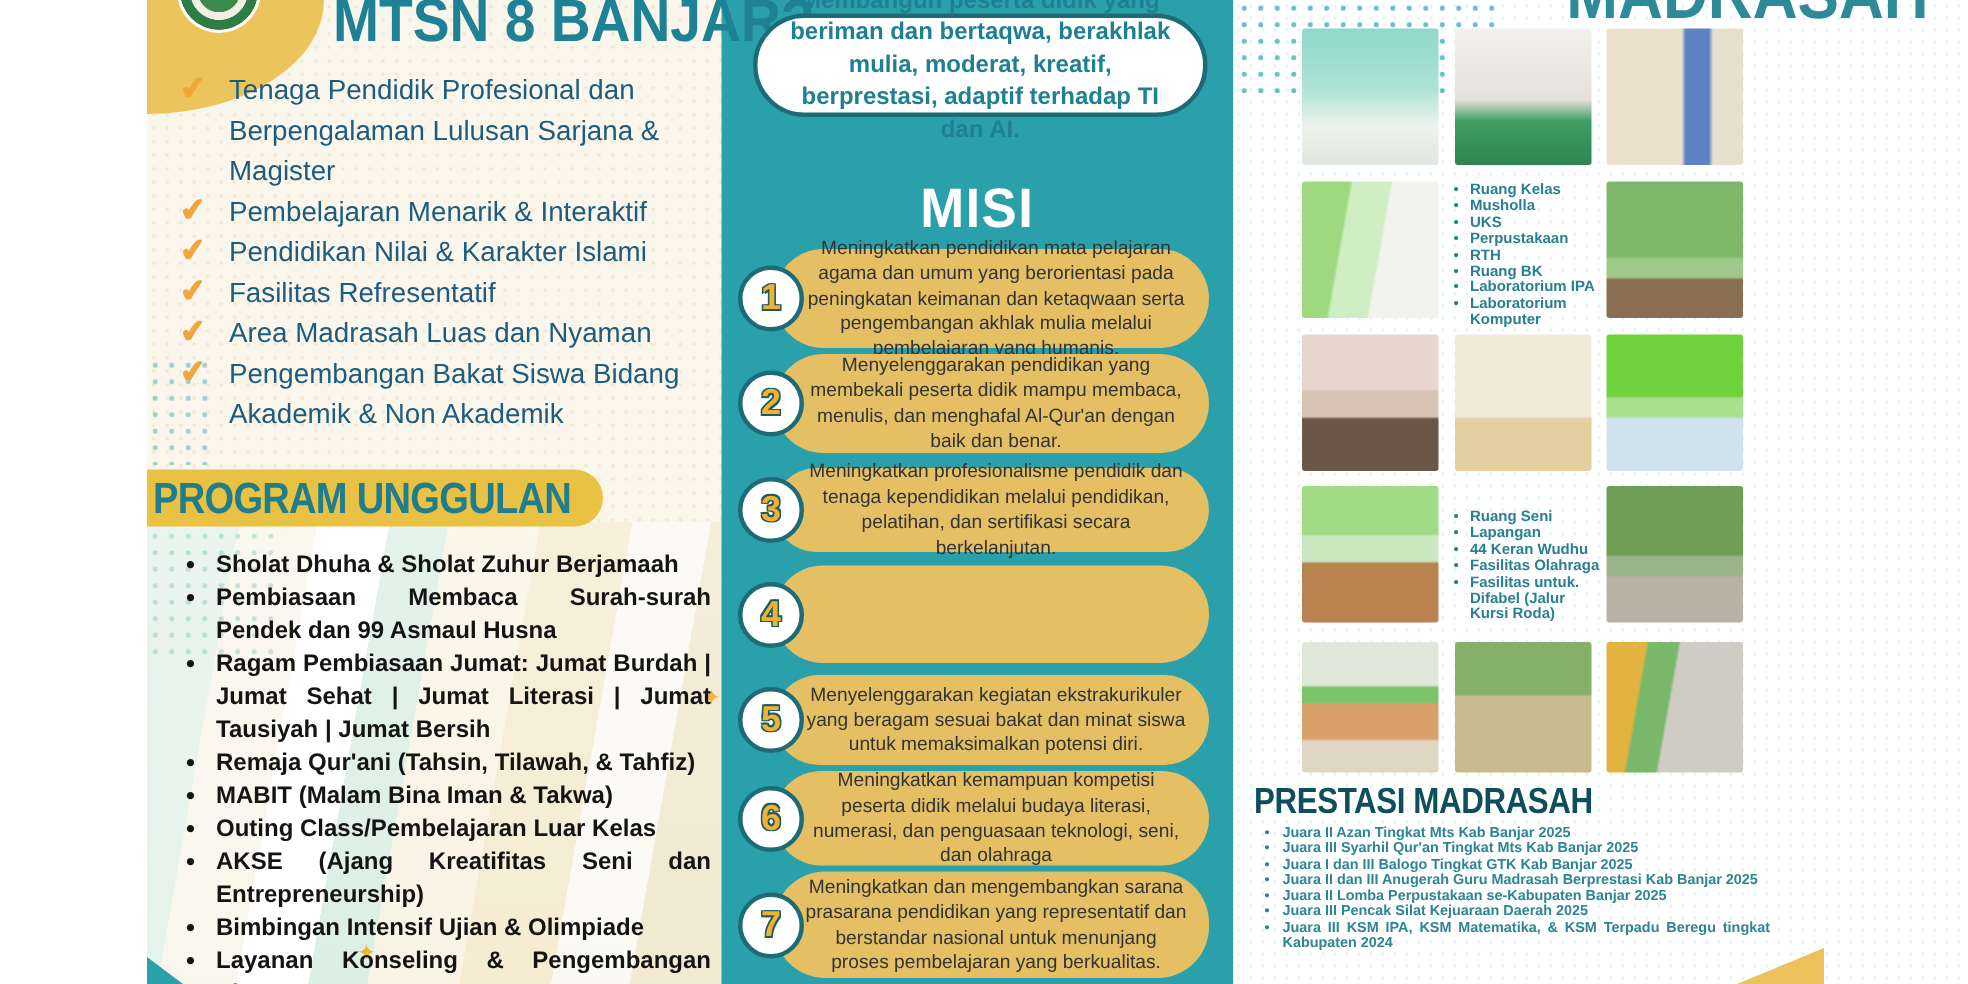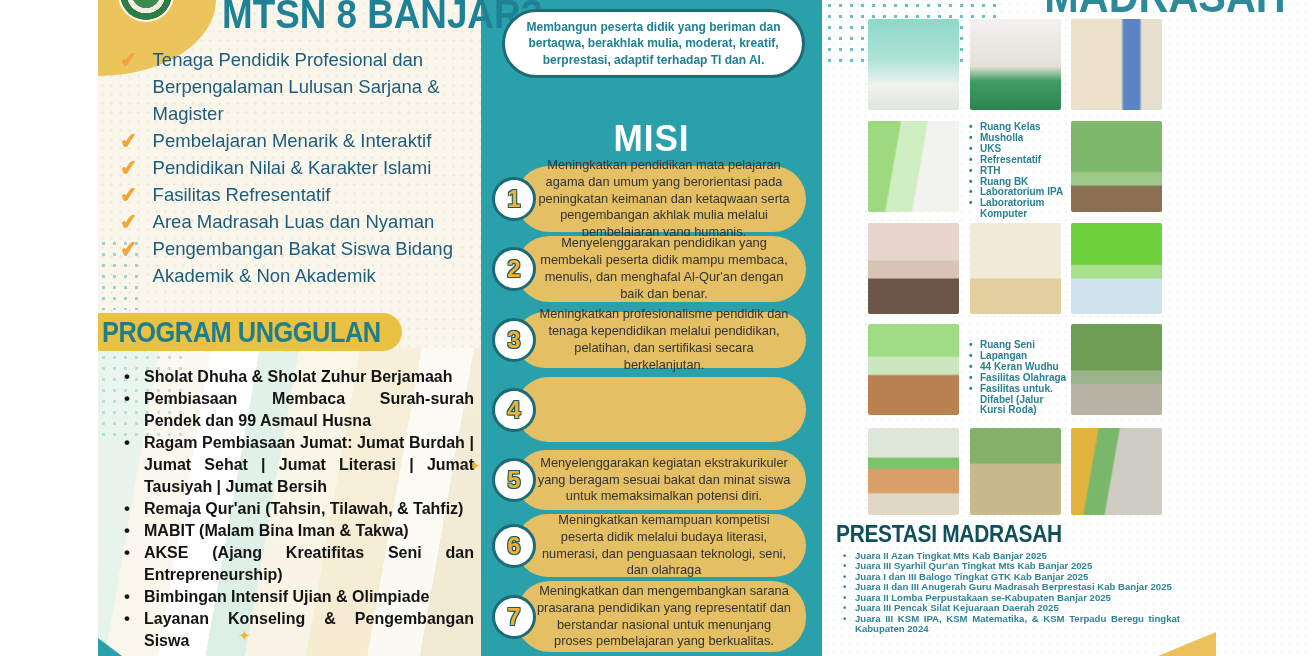--- a/index.html
+++ b/index.html
@@ -50,21 +50,21 @@
   .program-pill span{color:#1f7d8c;font-size:27px;font-weight:900;transform:scale(.94,1.08);
     transform-origin:left center;white-space:nowrap;letter-spacing:-.5px;}
   .program-list{position:absolute;left:122px;top:366px;width:352px;margin:0;padding:0;list-style:none;}
   .program-list li{position:relative;padding-left:22px;color:#141414;font-size:16px;font-weight:800;
     line-height:22px;text-align:justify;}
   .program-list li::before{content:"•";position:absolute;left:2px;top:0;font-size:17px;}
 
   
   .vision-pill{position:absolute;left:502px;top:9px;width:303px;height:69px;background:#ffffff;
     border:3px solid #1e6b78;border-radius:46px;box-sizing:border-box;display:flex;align-items:center;
-    justify-content:center;padding:0 16px;text-align:center;color:#1f8093;font-size:12px;
+    justify-content:center;padding:0 16px;text-align:center;color:#1f8093;font-size:16px;
     font-weight:600;line-height:1.35;}
   .misi-title{position:absolute;left:481px;top:118px;width:341px;text-align:center;color:#ffffff;
     font-size:37px;font-weight:900;letter-spacing:1px;transform:scaleX(.95);}
   .bubble{position:absolute;left:516px;width:290px;background:#e4bf63;border-radius:34px;
     box-sizing:border-box;display:flex;align-items:center;justify-content:center;
     padding:6px 14px 6px 20px;}
   .bubble .btxt{color:#333333;font-size:12.8px;font-weight:500;line-height:1.32;text-align:center;}
   .badge{position:absolute;left:-24px;top:50%;transform:translateY(-50%);width:38px;height:38px;
     background:#ffffff;border:3px solid #1e6b78;border-radius:50%;display:flex;align-items:center;
     justify-content:center;font-size:24px;font-weight:900;color:#f0b233;
@@ -159,20 +159,21 @@
   <div class="program-pill">
     <span>PROGRAM UNGGULAN</span>
   </div>
 
   <ul class="program-list">
     <li>Sholat Dhuha &amp; Sholat Zuhur Berjamaah</li>
     <li>Pembiasaan Membaca Surah-surah Pendek dan 99 Asmaul Husna</li>
     <li>Ragam Pembiasaan Jumat: Jumat Burdah | Jumat Sehat | Jumat Literasi | Jumat Tausiyah | Jumat Bersih</li>
     <li>Remaja Qur'ani (Tahsin, Tilawah, &amp; Tahfiz)</li>
     <li>MABIT (Malam Bina Iman &amp; Takwa)</li>
+    <li>Outing Class/Pembelajaran Luar Kelas</li>
     <li>AKSE (Ajang Kreatifitas Seni dan Entrepreneurship)</li>
     <li>Bimbingan Intensif Ujian &amp; Olimpiade</li>
     <li>Layanan Konseling &amp; Pengembangan Siswa</li>
   </ul>
 
   <div class="vision-pill">Membangun peserta didik yang beriman dan bertaqwa, berakhlak mulia, moderat, kreatif, berprestasi, adaptif terhadap TI dan AI.</div>
   <div class="misi-title">MISI</div>
 
   <div class="bubble b1">
     <div class="badge">1</div>
@@ -215,21 +216,21 @@
   <div class="ph p9" style="left:868px;top:324px" title="students sitting on floor"></div>
   <div class="ph p10" style="left:1071px;top:324px" title="flag ceremony"></div>
   <div class="ph p11" style="left:868px;top:428px;height:87px" title="rows of wudhu taps"></div>
   <div class="ph p12" style="left:970px;top:428px;height:87px" title="students playing in yard"></div>
   <div class="ph p13" style="left:1071px;top:428px;height:87px" title="wheelchair access ramp"></div>
 
   <ul class="fac fac1">
     <li>Ruang Kelas</li>
     <li>Musholla</li>
     <li>UKS</li>
-    <li>Refresentatif</li>
+    <li>Perpustakaan</li>
     <li>RTH</li>
     <li>Ruang BK</li>
     <li>Laboratorium IPA</li>
     <li>Laboratorium Komputer</li>
   </ul>
 
   <ul class="fac fac2">
     <li>Ruang Seni</li>
     <li>Lapangan</li>
     <li>44 Keran Wudhu</li>

